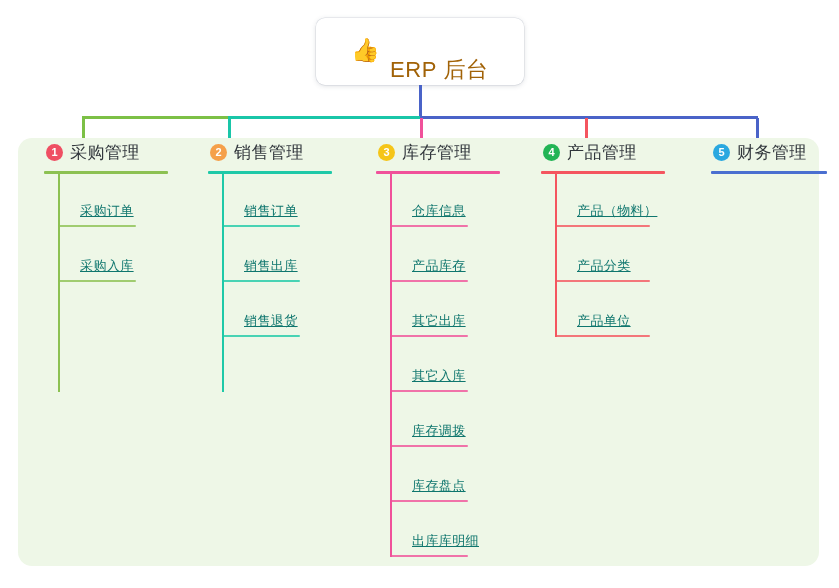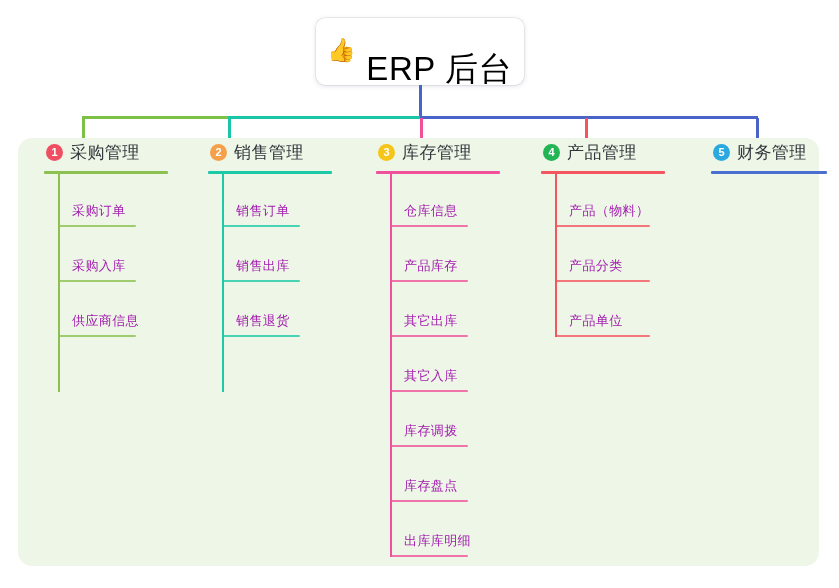--- a/index.html
+++ b/index.html
@@ -13,21 +13,21 @@
   #stage{position:relative;width:839px;height:588px;}
 
   
   .root-card{
     position:absolute;left:316px;top:18px;width:208px;height:67px;
     background:#ffffff;border-radius:9px;
     box-shadow:0 1px 5px rgba(60,70,90,.18), 0 0 0 .5px rgba(200,205,215,.55);
     display:flex;align-items:center;justify-content:center;gap:10px;
   }
   .root-emoji{font-size:23px;line-height:1;display:block;margin-top:-2px;}
-  .root-title{font-size:33px;color:#000000;letter-spacing:.6px;white-space:nowrap;margin-top:36px;}
+  .root-title{font-size:22px;color:#a16207;letter-spacing:.6px;white-space:nowrap;margin-top:36px;}
 
   
   .conn{position:absolute;}
   .root-stem{left:419px;top:85px;width:3px;height:33px;background:#4a63c8;}
   .hbar{top:116px;height:3px;}
   .drop{width:3px;}
 
   
   .panel{
     position:absolute;left:18px;top:138px;width:801px;height:428px;
@@ -43,22 +43,22 @@
     color:#ffffff;font-size:11px;line-height:1;font-weight:bold;
     flex:0 0 auto;
   }
   .col-title{font-size:17px;color:#31363c;white-space:nowrap;letter-spacing:.4px;}
   .head-rule{height:3px;border-radius:1px;margin-top:5px;}
 
   .items{position:relative;margin-top:0;}
   .spine{position:absolute;left:14px;top:0;width:2px;}
   .item{position:relative;height:55px;}
   .item-label{
-    position:absolute;left:28px;bottom:9px;
-    font-size:13px;color:#a21caf;white-space:nowrap;letter-spacing:.4px;
+    position:absolute;left:36px;bottom:9px;
+    font-size:13px;color:#0f766e;white-space:nowrap;letter-spacing:.4px;text-decoration:underline;
   }
   .item-rule{position:absolute;left:14px;bottom:2px;height:2px;border-radius:1px;}
 </style>
 </head>
 <body>
 
 <div id="stage">
 
   <div class="root-card">
     <span class="root-emoji">👍</span>
@@ -86,24 +86,20 @@
           </div>
           <div class="head-rule" style="width: 124px; background: rgb(140, 193, 82);"></div>
           <div class="items">
             <div class="spine" style="background: rgb(140, 193, 82); height: 218px;"></div>
             <div class="item">
               <span class="item-label">采购订单</span>
               <div class="item-rule" style="width: 78px; background: rgb(140, 193, 82); opacity: 0.8;"></div>
             </div>
             <div class="item">
               <span class="item-label">采购入库</span>
-              <div class="item-rule" style="width: 78px; background: rgb(140, 193, 82); opacity: 0.8;"></div>
-            </div>
-            <div class="item">
-              <span class="item-label">供应商信息</span>
               <div class="item-rule" style="width: 78px; background: rgb(140, 193, 82); opacity: 0.8;"></div>
             </div>
           </div>
         </div>
         <div class="col" style="left: 190px;">
           <div class="col-head">
             <span class="badge" style="background: rgb(245, 160, 74);">2</span>
             <span class="col-title">销售管理</span>
           </div>
           <div class="head-rule" style="width: 124px; background: rgb(30, 201, 168);"></div>

